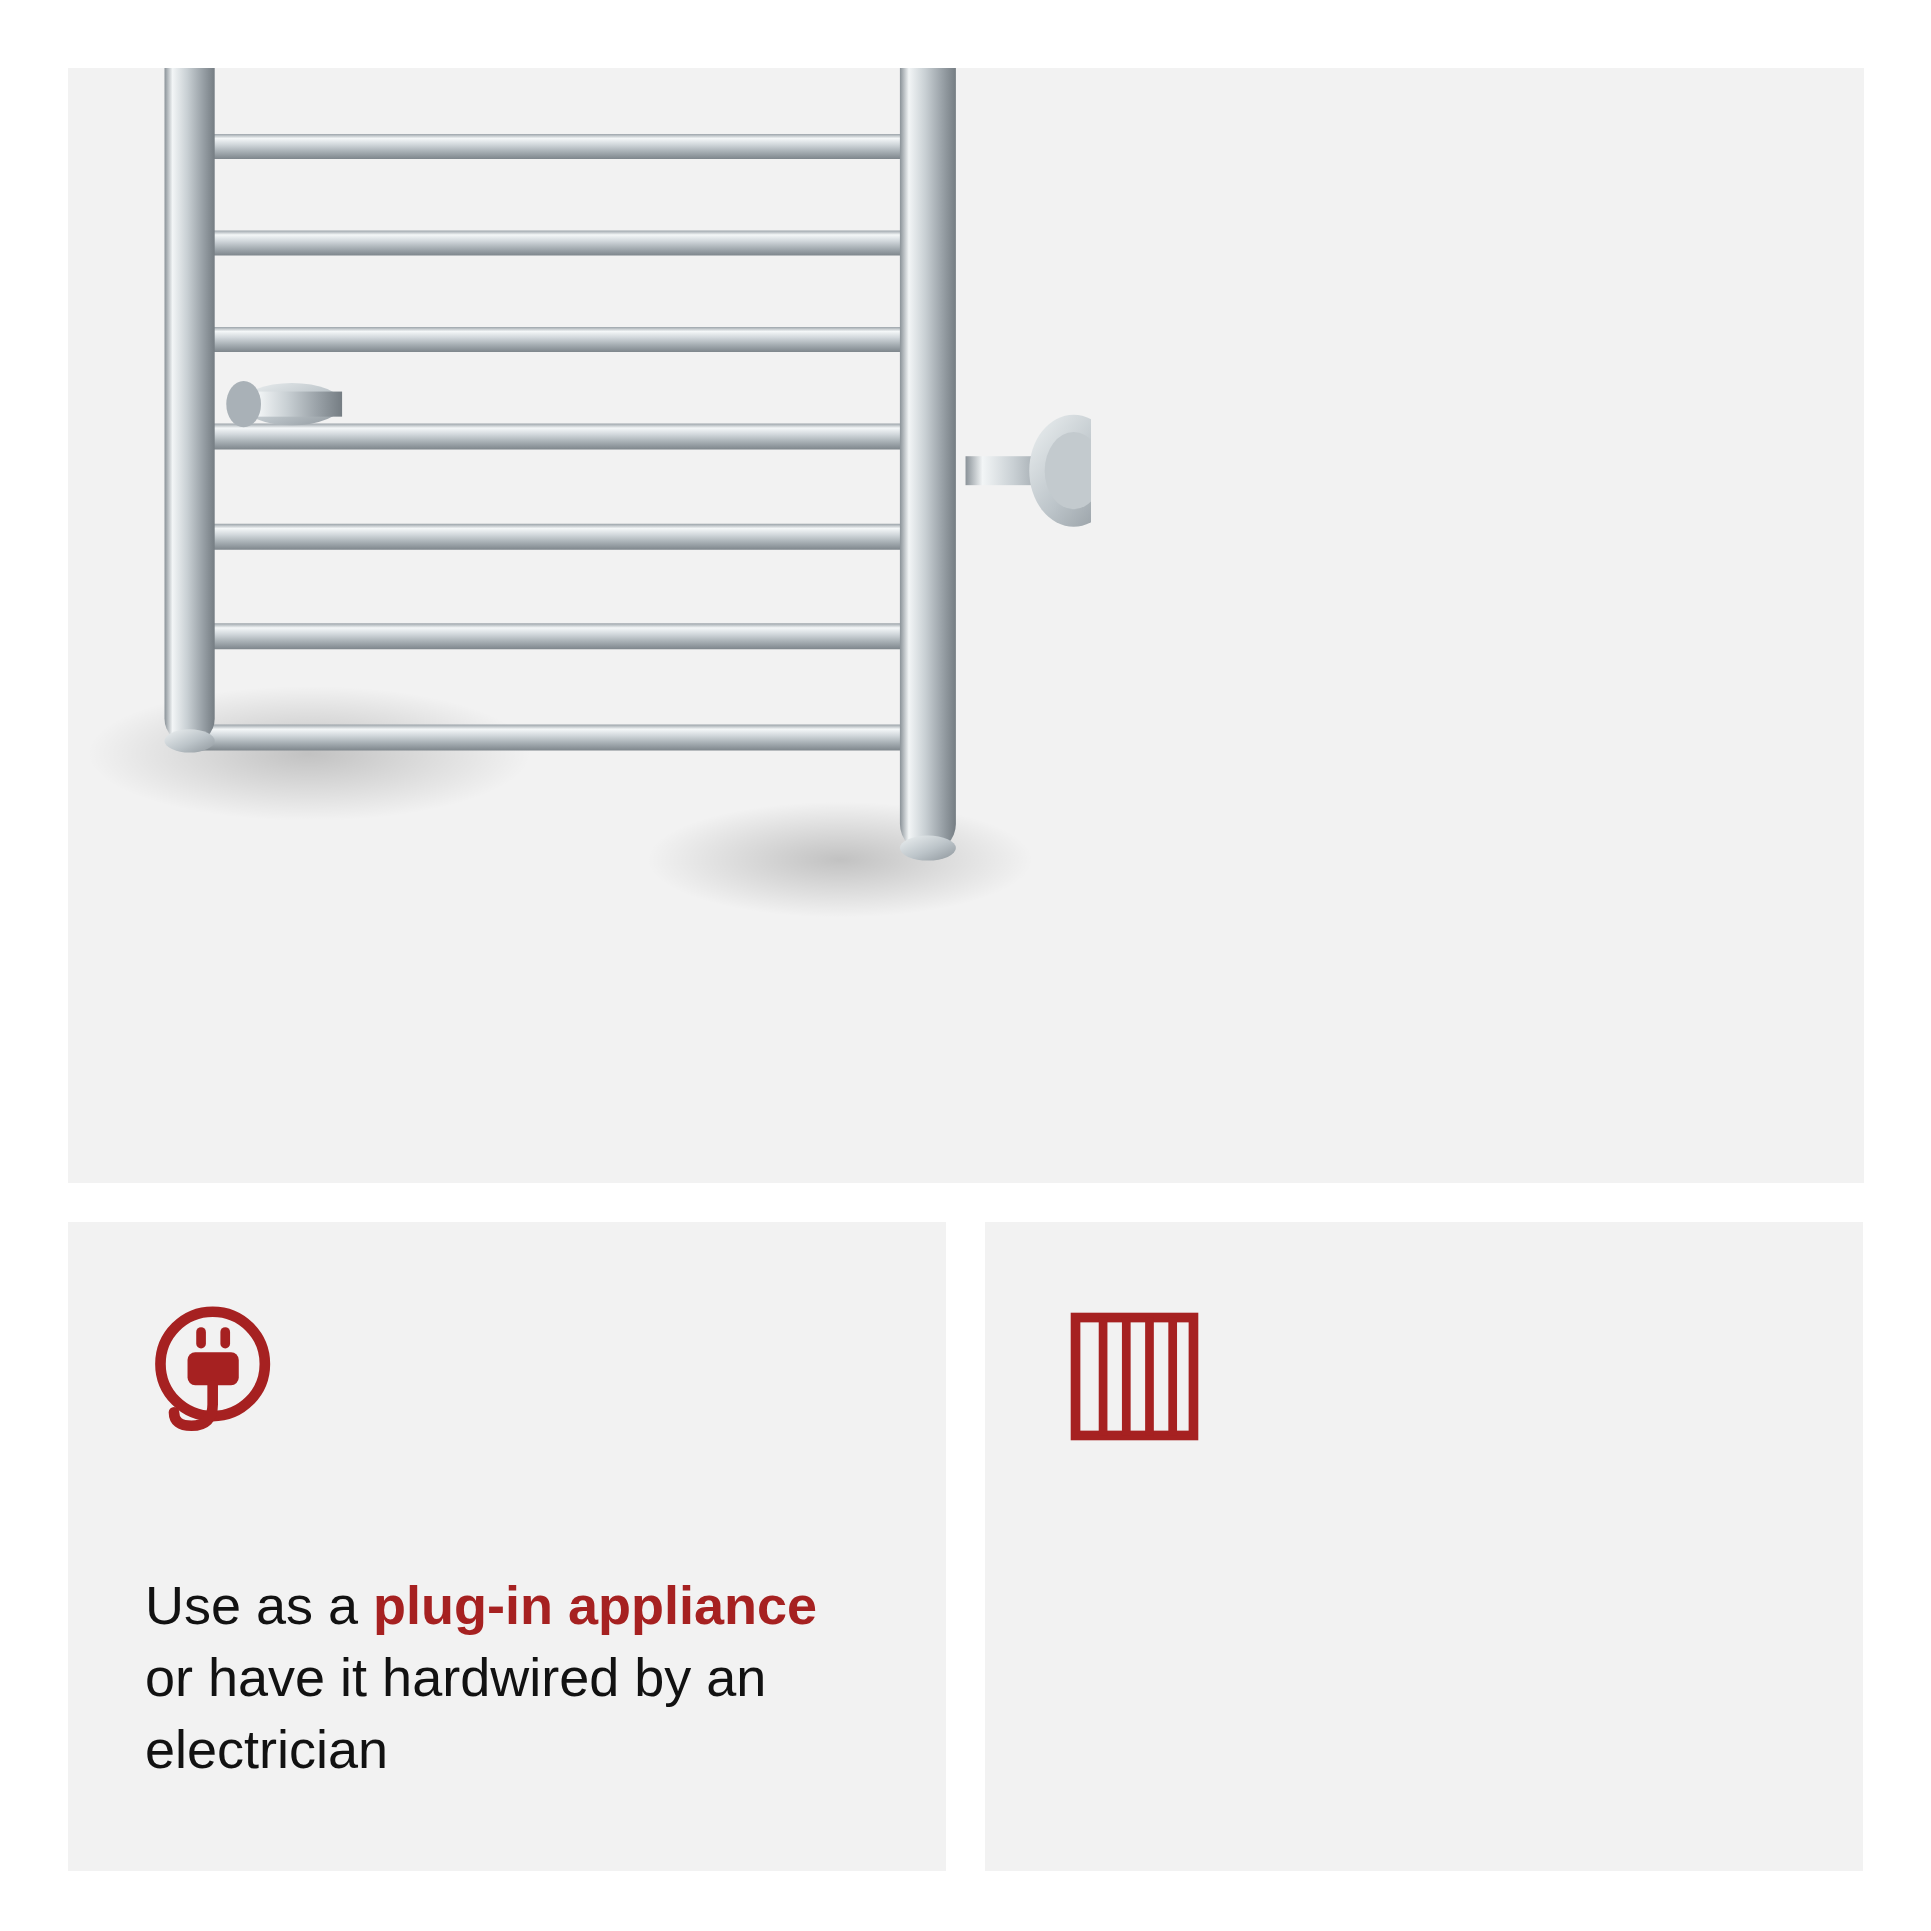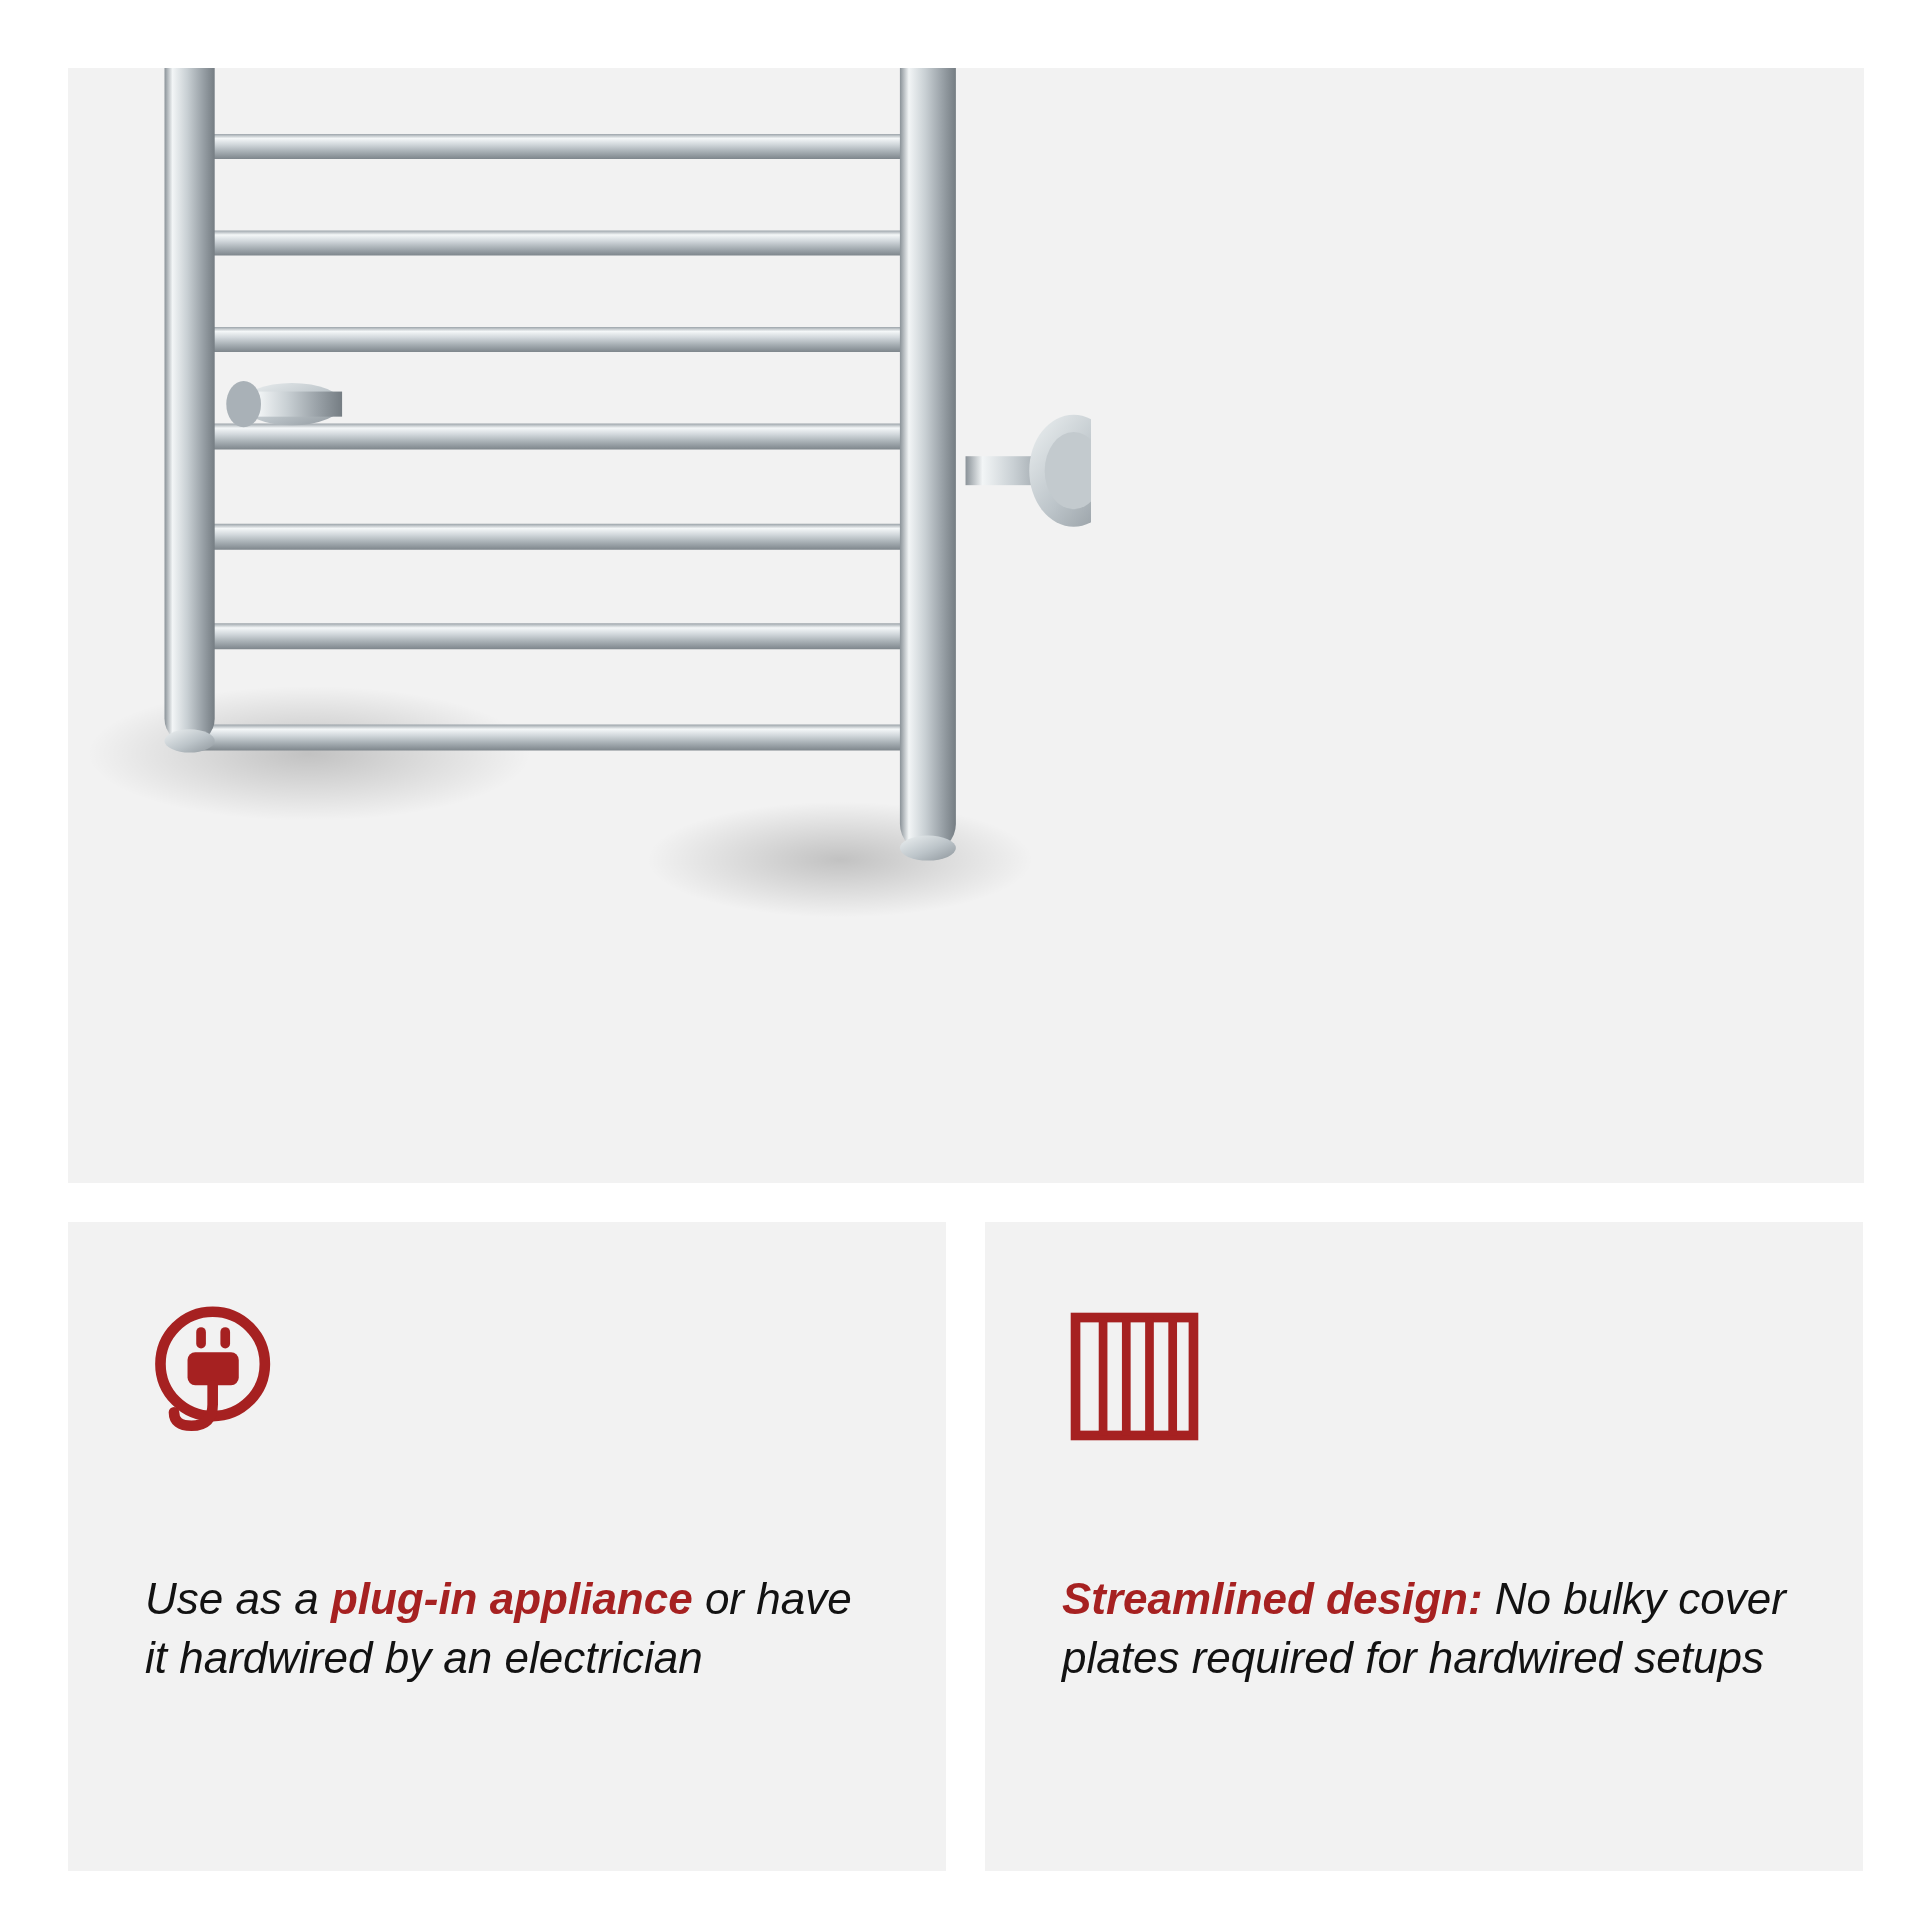--- a/index.html
+++ b/index.html
@@ -72,24 +72,23 @@
   }
   .card {
     width: 879px;
     height: 649px;
     background: #f2f2f2;
     padding: 82px 77px 0 77px;
     position: relative;
   }
   .card-icon { height: 145px; margin-bottom: 121px; }
   .card-text {
-    font-size: 44px;
+    font-size: 54px;
     line-height: 1.33;
     color: #121212;
-    font-style: italic;
   }
   .card-text b { color: #A62121; font-weight: 700; }
 </style>
 </head>
 <body>
 
 <div class="page">
 
   <section class="hero">
 
@@ -180,20 +179,17 @@
     <div class="card">
       <div class="card-icon">
         <svg width="145" height="145" viewBox="0 0 150 150">
           <rect x="14" y="14" width="122" height="122" fill="none" stroke="#A62121" stroke-width="10"></rect>
           <rect x="38" y="14" width="9" height="122" fill="#A62121"></rect>
           <rect x="62" y="14" width="9" height="122" fill="#A62121"></rect>
           <rect x="86" y="14" width="9" height="122" fill="#A62121"></rect>
           <rect x="110" y="14" width="9" height="122" fill="#A62121"></rect>
         </svg>
       </div>
-      <p class="card-text">
-        <b>Streamlined design:</b><span> No bulky cover plates required for hardwired setups</span>
-      </p>
     </div>
 
   </section>
 </div>
 
 
 </body></html>

